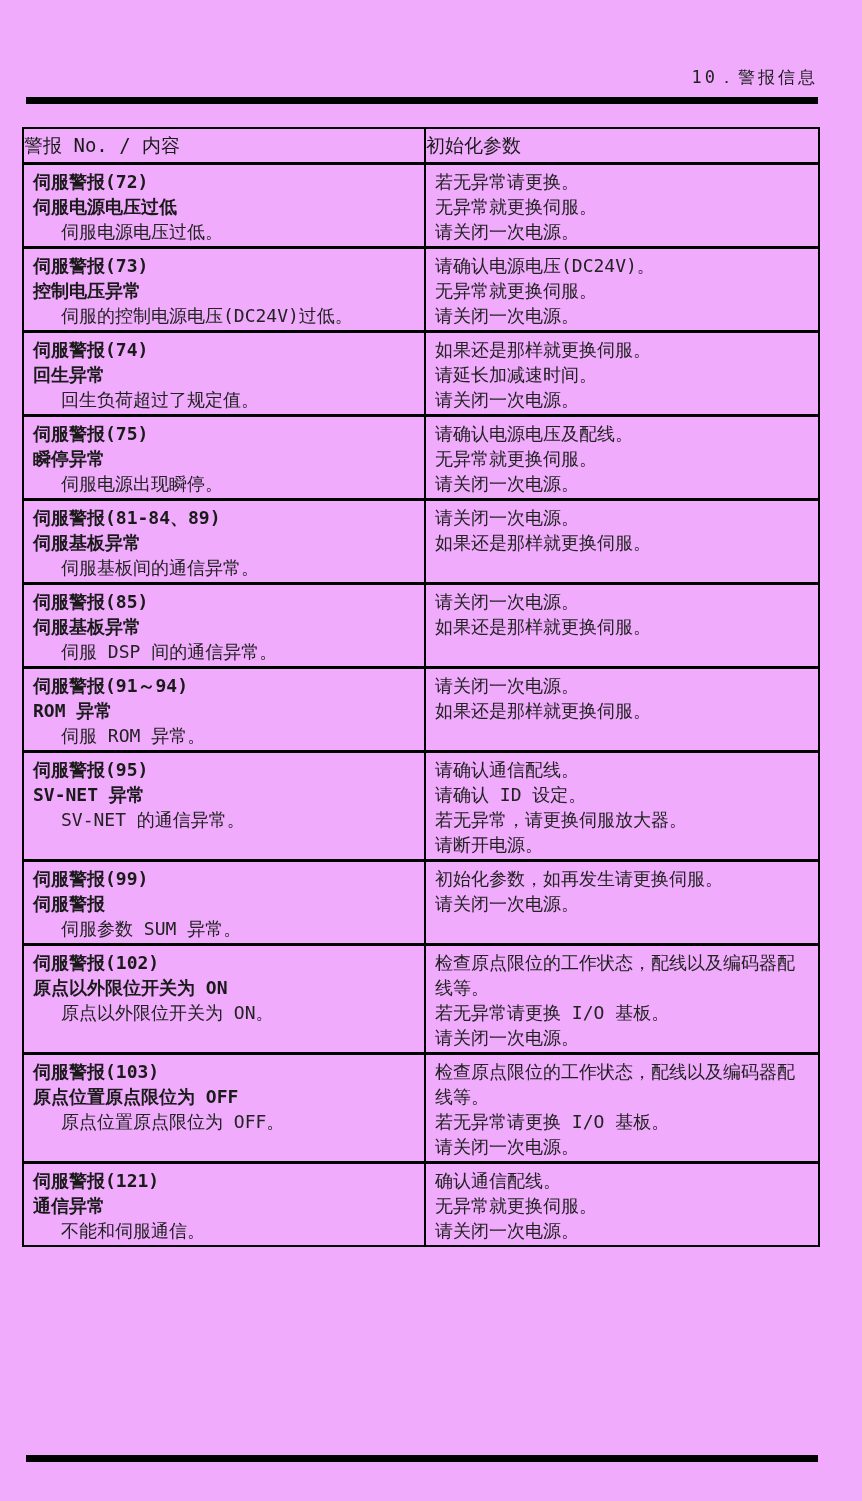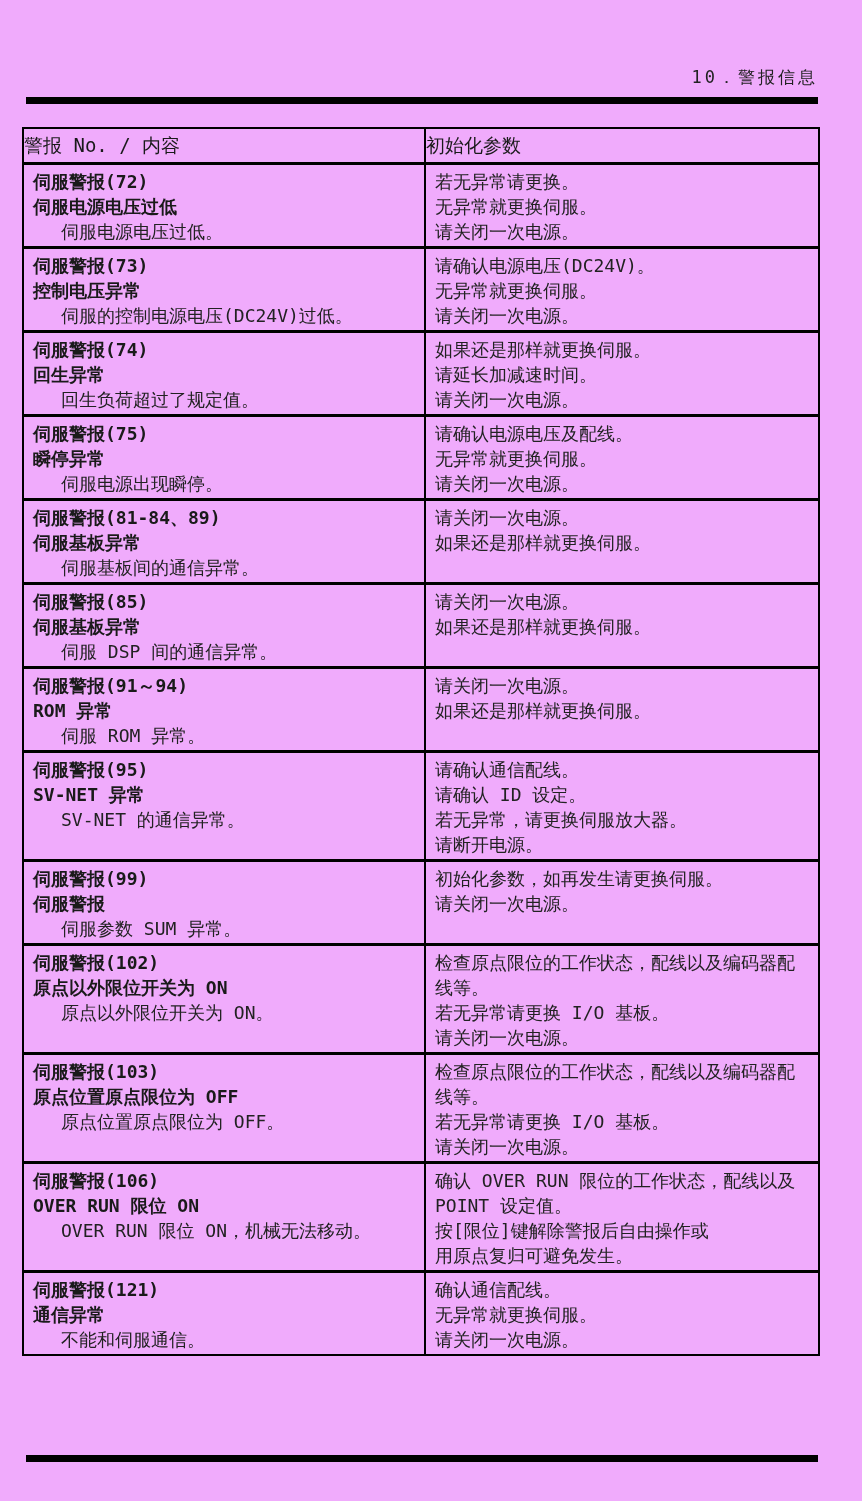--- a/index.html
+++ b/index.html
@@ -216,33 +216,20 @@
           </td>
           <td>
             <div class="cell-line check-line">检查原点限位的工作状态，配线以及编码器配</div>
             <div class="cell-line check-line">线等。</div>
             <div class="cell-line check-line">若无异常请更换 I/O 基板。</div>
             <div class="cell-line check-line">请关闭一次电源。</div>
           </td>
         </tr>
         <tr>
           <td>
-            <div class="cell-line alarm-no">伺服警报(106)</div>
-            <div class="cell-line alarm-name">OVER RUN 限位 ON</div>
-            <div class="cell-line alarm-desc">OVER RUN 限位 ON，机械无法移动。</div>
-          </td>
-          <td>
-            <div class="cell-line check-line">确认 OVER RUN 限位的工作状态，配线以及</div>
-            <div class="cell-line check-line">POINT 设定值。</div>
-            <div class="cell-line check-line">按[限位]键解除警报后自由操作或</div>
-            <div class="cell-line check-line">用原点复归可避免发生。</div>
-          </td>
-        </tr>
-        <tr>
-          <td>
             <div class="cell-line alarm-no">伺服警报(121)</div>
             <div class="cell-line alarm-name">通信异常</div>
             <div class="cell-line alarm-desc">不能和伺服通信。</div>
           </td>
           <td>
             <div class="cell-line check-line">确认通信配线。</div>
             <div class="cell-line check-line">无异常就更换伺服。</div>
             <div class="cell-line check-line">请关闭一次电源。</div>
           </td>
         </tr>

